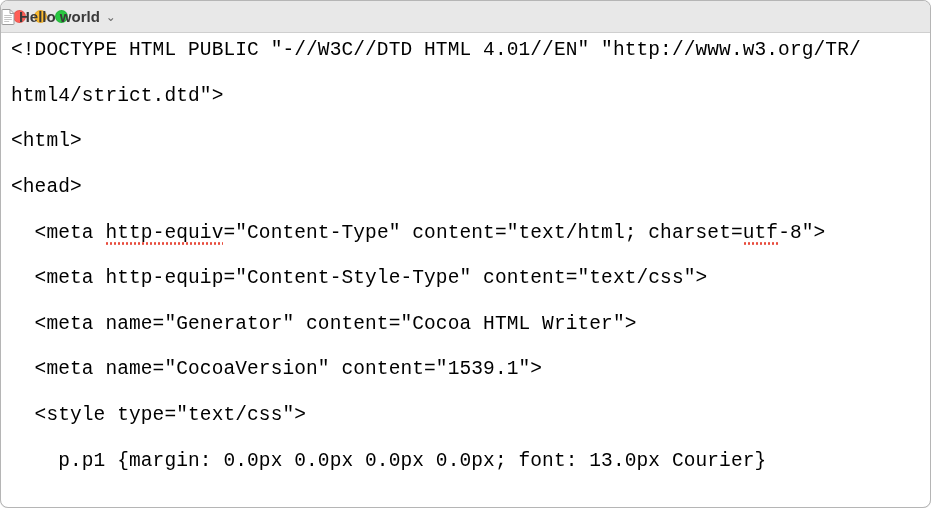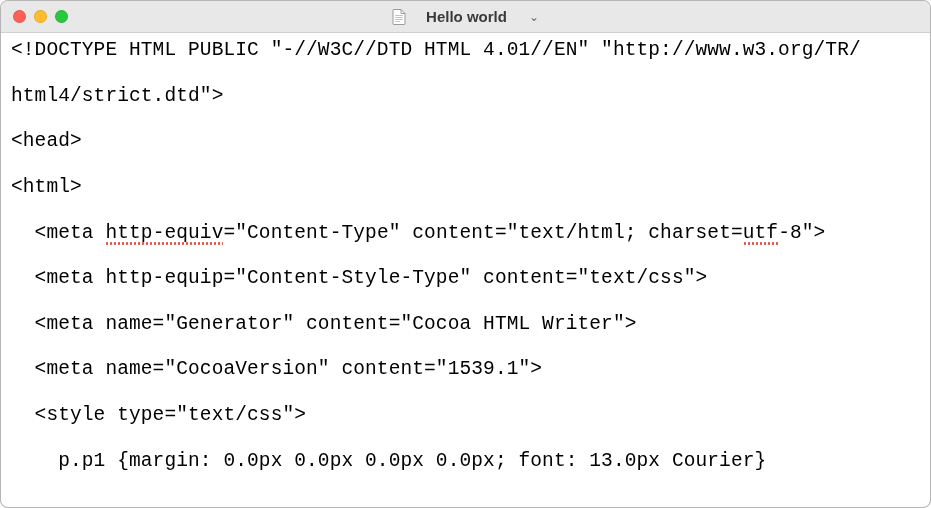--- a/index.html
+++ b/index.html
@@ -39,24 +39,23 @@
     height: 13px;
     border-radius: 50%;
   }
   .tl.close { background: #ff5f57; border: 0.5px solid rgba(0,0,0,0.1); }
   .tl.min   { background: #febc2e; border: 0.5px solid rgba(0,0,0,0.1); }
   .tl.max   { background: #28c840; border: 0.5px solid rgba(0,0,0,0.1); }
   .title-wrap {
     position: absolute;
     left: 0; right: 0;
     display: flex;
-    justify-content: center;
     align-items: center;
     pointer-events: none;
-    gap: 20px;
+    gap: 4px;
   }
   .doc-icon {
     width: 14px;
     height: 16px;
     display: inline-flex;
     align-items: center;
     justify-content: center;
     pointer-events: auto;
   }
   .doc-icon svg { display: block; }
@@ -120,22 +119,22 @@
           <line x1="3.2" y1="12.5" x2="8.2" y2="12.5" stroke="#bdbdbd" stroke-width="0.9"></line>
         </svg>
       </span>
       <span class="title-text">Hello world</span>
       <span class="title-chevron">⌄</span>
     </div>
   </div>
 
   <div class="editor" id="editor"><span class="line"><span>&lt;!DOCTYPE HTML PUBLIC "-//W3C//DTD HTML 4.01//EN" "http://www.w3.org/TR/</span></span>
 <span class="line"><span>html4/strict.dtd"&gt;</span></span>
+<span class="line"><span>&lt;html&gt;</span></span>
 <span class="line"><span>&lt;head&gt;</span></span>
-<span class="line"><span>&lt;html&gt;</span></span>
 <span class="line"><span>  &lt;meta </span><span class="sp">http-equiv</span><span>="Content-Type" content="text/html; charset=</span><span class="sp">utf</span><span>-8"&gt;</span></span>
 <span class="line"><span>  &lt;meta http-equip="Content-Style-Type" content="text/css"&gt;</span></span>
 <span class="line"><span>  &lt;meta name="Generator" content="Cocoa HTML Writer"&gt;</span></span>
 <span class="line"><span>  &lt;meta name="CocoaVersion" content="1539.1"&gt;</span></span>
 <span class="line"><span>  &lt;style type="text/css"&gt;</span></span>
 <span class="line"><span>    p.p1 {margin: 0.0px 0.0px 0.0px 0.0px; font: 13.0px Courier}</span></span>
 
 
 
 

